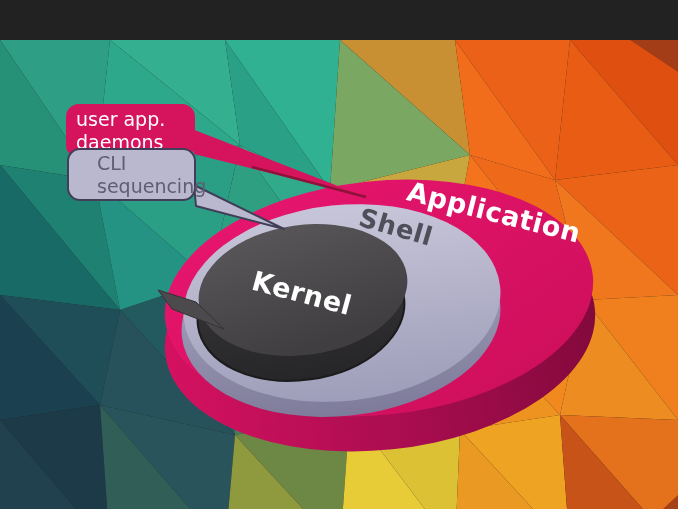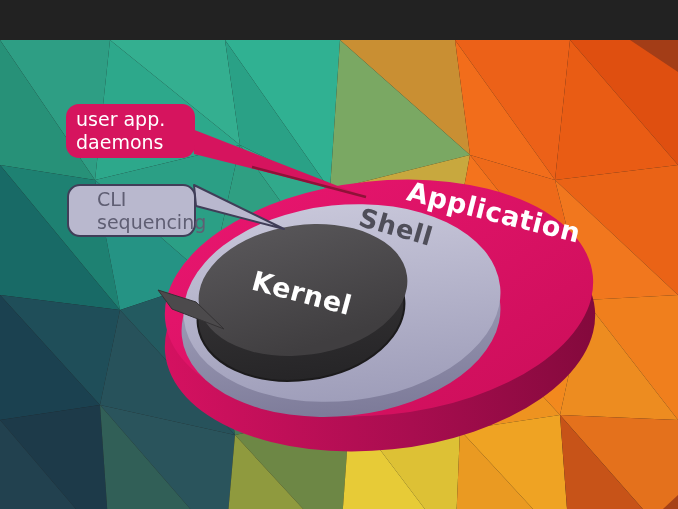--- a/index.html
+++ b/index.html
@@ -21,21 +21,21 @@
     line-height:1.22;
     white-space:pre-line;
     z-index:3;
   }
   #callout-user{
     left:66px;top:64px;width:129px;height:54px;
     background:var(--callout-pink,#d6145e);
     color:var(--text-white,#fff);
   }
   #callout-cli{
-    left:67px;top:144px;width:129px;height:53px;
+    left:67px;top:108px;width:129px;height:53px;
     background:var(--callout-lavender,#b9b8ce);
     border:2px solid var(--callout-lavender-border,#403e58);
     color:var(--callout-lavender-text,#5f5e73);
     padding-top:2px;
     padding-left:28px;
   }
   #callout-hw{
     left:66px;top:182px;width:131px;height:79px;
     background:var(--callout-dark,#4c4a4c);
     border:1px solid #353335;

